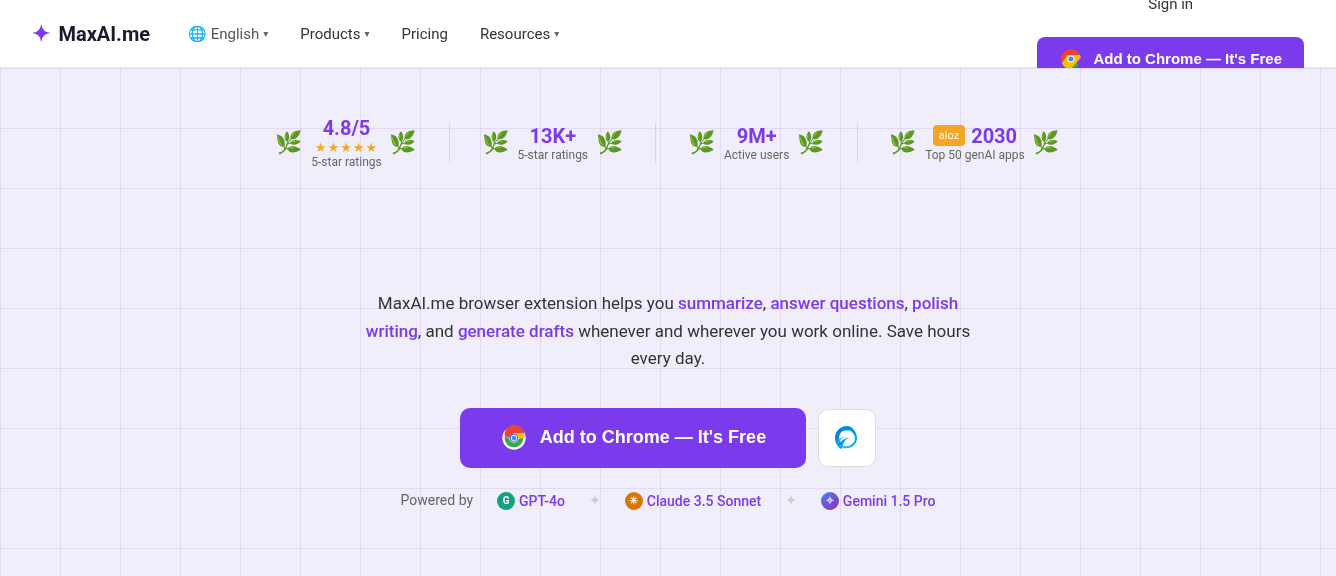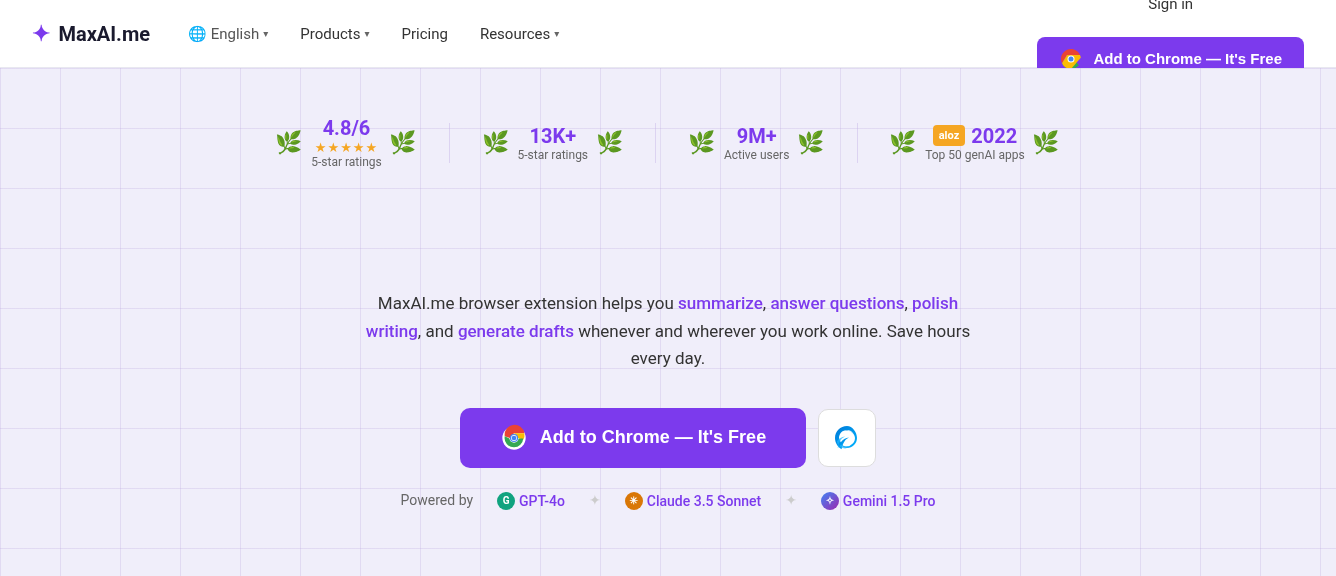--- a/index.html
+++ b/index.html
@@ -158,21 +158,21 @@
     }
     .stat-label {
       font-size: 12px;
       color: #666;
       line-height: 1.3;
     }
     .stat-badge {
       background: #f5a623;
       color: #fff;
       font-size: 11px;
-      font-weight: 700;
+      font-weight: 400;
       padding: 2px 6px;
       border-radius: 4px;
       line-height: 1.6;
     }
     .stat-divider {
       width: 1px;
       height: 40px;
       background: #c8b8e8;
       opacity: 0.5;
     }
@@ -320,21 +320,21 @@
   </div>
 </nav>
 
 <section class="hero">
   <div class="hero-content">
 
     <div class="stats-row">
       <div class="stat-item">
         <span class="laurel">🌿</span>
         <div class="stat-info">
-          <span class="stat-number">4.8/6</span>
+          <span class="stat-number">4.8/5</span>
           <span class="stat-stars">★★★★★</span>
           <span class="stat-label">5-star ratings</span>
         </div>
         <span class="laurel">🌿</span>
       </div>
 
       <div class="stat-divider"></div>
 
       <div class="stat-item">
         <span class="laurel">🌿</span>
@@ -356,21 +356,21 @@
         <span class="laurel">🌿</span>
       </div>
 
       <div class="stat-divider"></div>
 
       <div class="stat-item">
         <span class="laurel">🌿</span>
         <div class="stat-info">
           <div style="display:flex;align-items:center;gap:6px;">
             <span class="stat-badge">aloz</span>
-            <span class="stat-number">2022</span>
+            <span class="stat-number">2030</span>
           </div>
           <span class="stat-label">Top 50 genAI apps</span>
         </div>
         <span class="laurel">🌿</span>
       </div>
     </div>
 
     <h1 class="hero-headline">
       <br>
     </h1>

